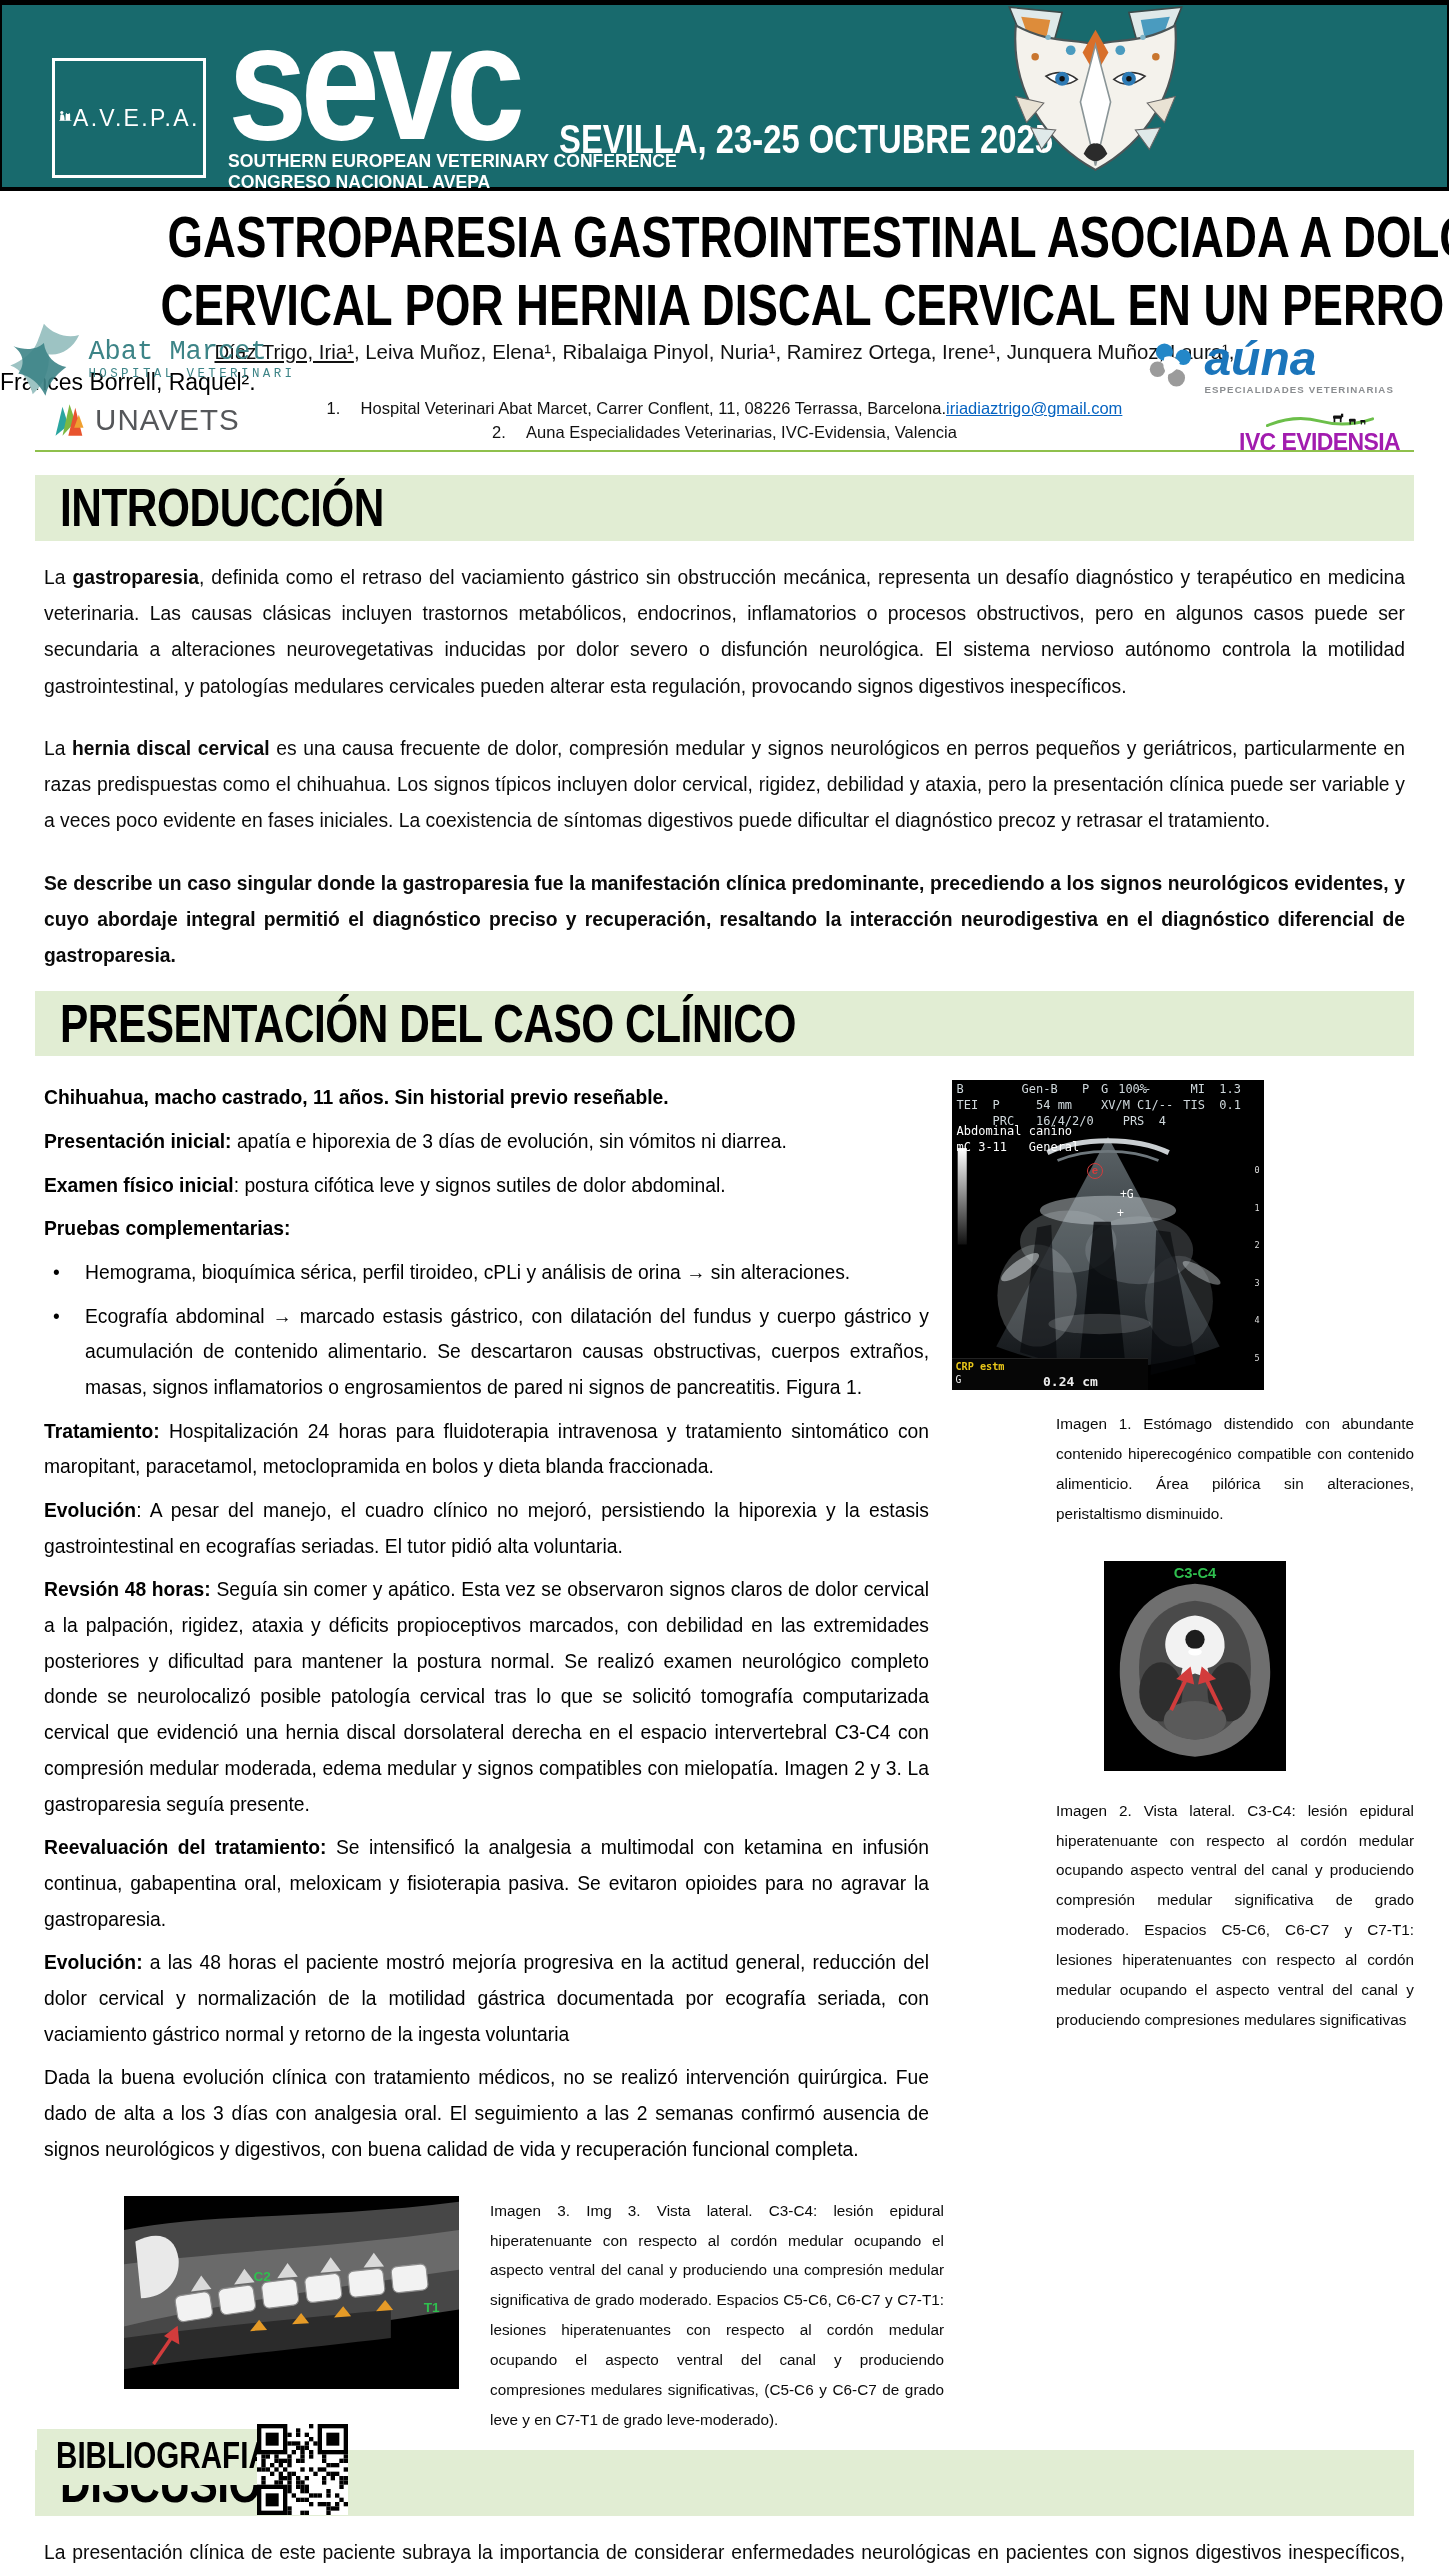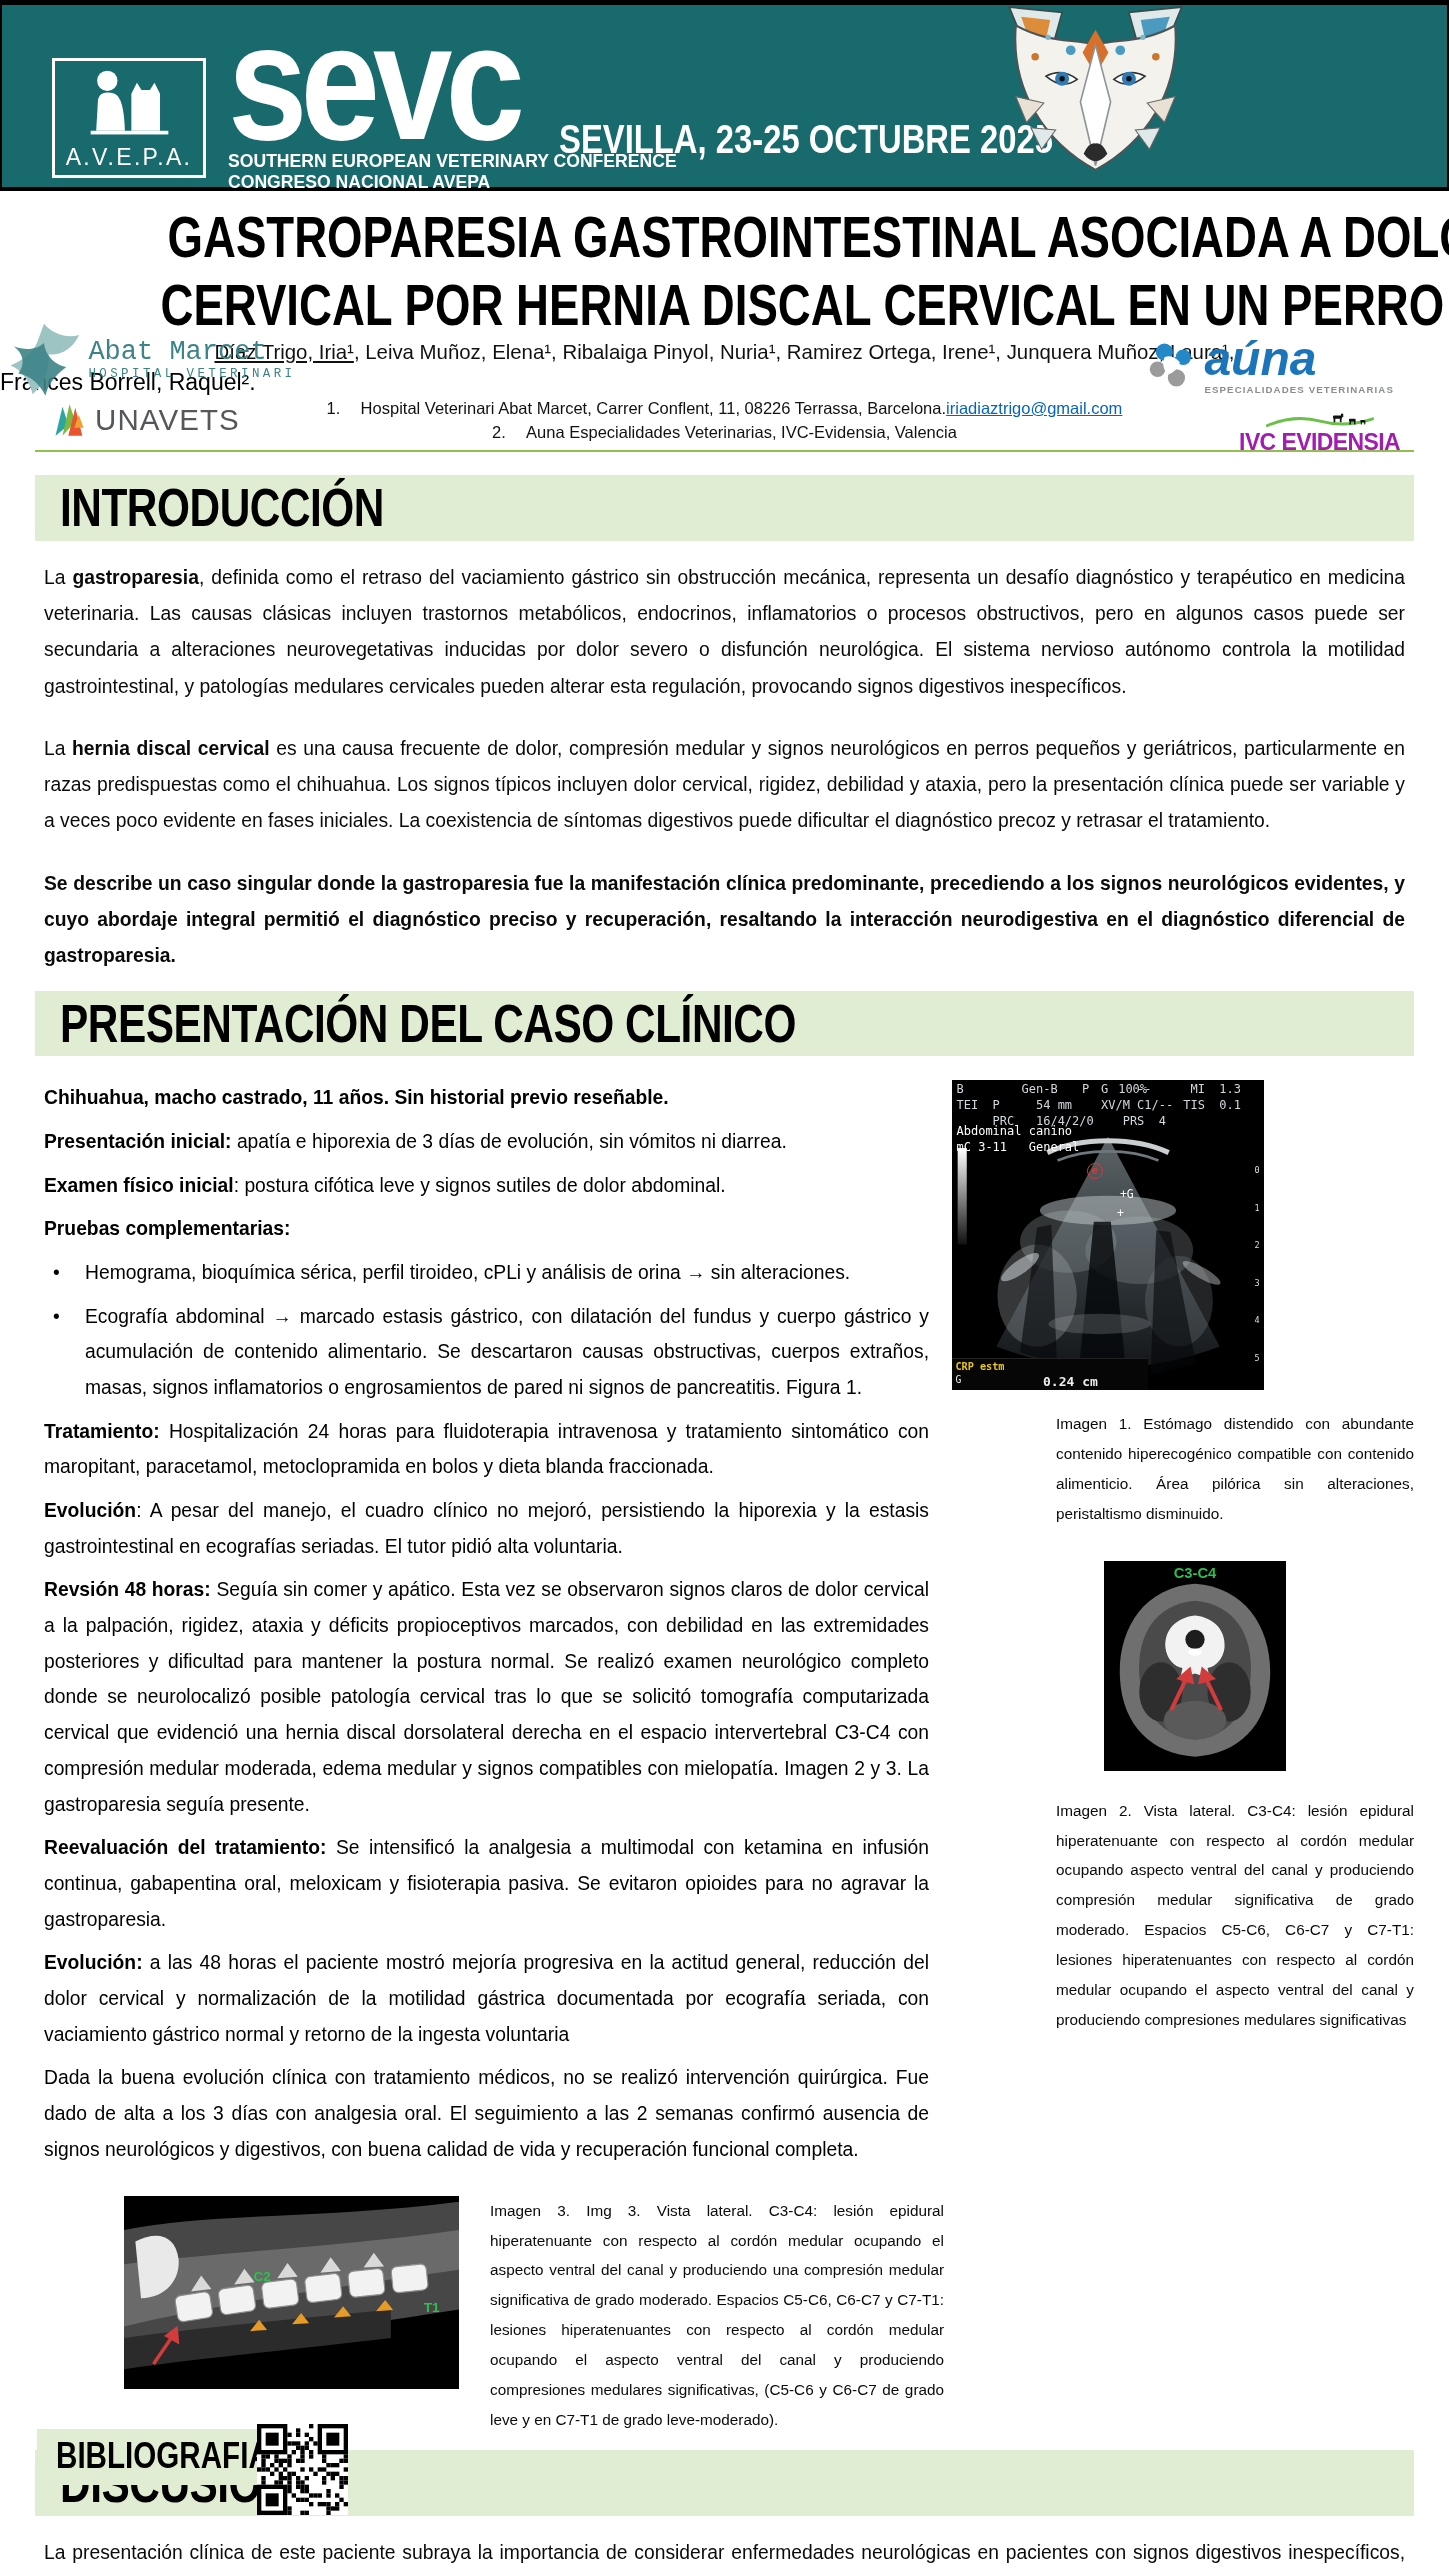--- a/index.html
+++ b/index.html
@@ -5,21 +5,21 @@
   html,body{margin:0;padding:0;background:#ffffff;}
   *{box-sizing:border-box;}
   .poster{position:relative;width:1449px;height:2576px;background:#fff;overflow:hidden;
           font-family:"Liberation Sans",sans-serif;color:#000;}
   .condensed{display:inline-block;transform:scaleX(0.8);transform-origin:0 50%;white-space:nowrap;}
 
   
   .topbar{position:relative;height:191px;background:#186a6d;border-top:5.7px solid #000;
           border-bottom:4.5px solid #000;border-left:2.8px solid #000;border-right:2.8px solid #000;}
   .avepa-box{position:absolute;left:50px;top:53px;width:154px;height:120px;border:3.4px solid #fff;
-             display:flex;flex-direction:column;align-items:center;justify-content:flex-end;padding:4.5px 3.4px;}
+             display:flex;flex-direction:row;align-items:center;justify-content:flex-end;padding:4.5px 3.4px;}
   .avepa-box svg{width:97px;height:74px;display:block;margin-bottom:3.4px;}
   .avepa-label{color:#fff;font-size:23px;letter-spacing:2.3px;font-weight:400;}
   .sevc-block{position:absolute;left:226px;top:9px;color:#fff;}
   .sevc-word{font-size:166px;line-height:0.82;font-weight:700;letter-spacing:-8px;
              transform:scaleX(0.86);transform-origin:0 0;}
   .sevc-tag{font-weight:700;font-size:17.6px;letter-spacing:0;line-height:1.18;margin-top:1.1px;}
   .sevc-tag2{font-weight:700;font-size:17.6px;line-height:1.18;}
   .event-line{position:absolute;left:557px;top:111px;color:#fff;font-size:41px;font-weight:700;}
   .dog-art{position:absolute;left:960px;top:0;height:181px;width:267px;}
 

